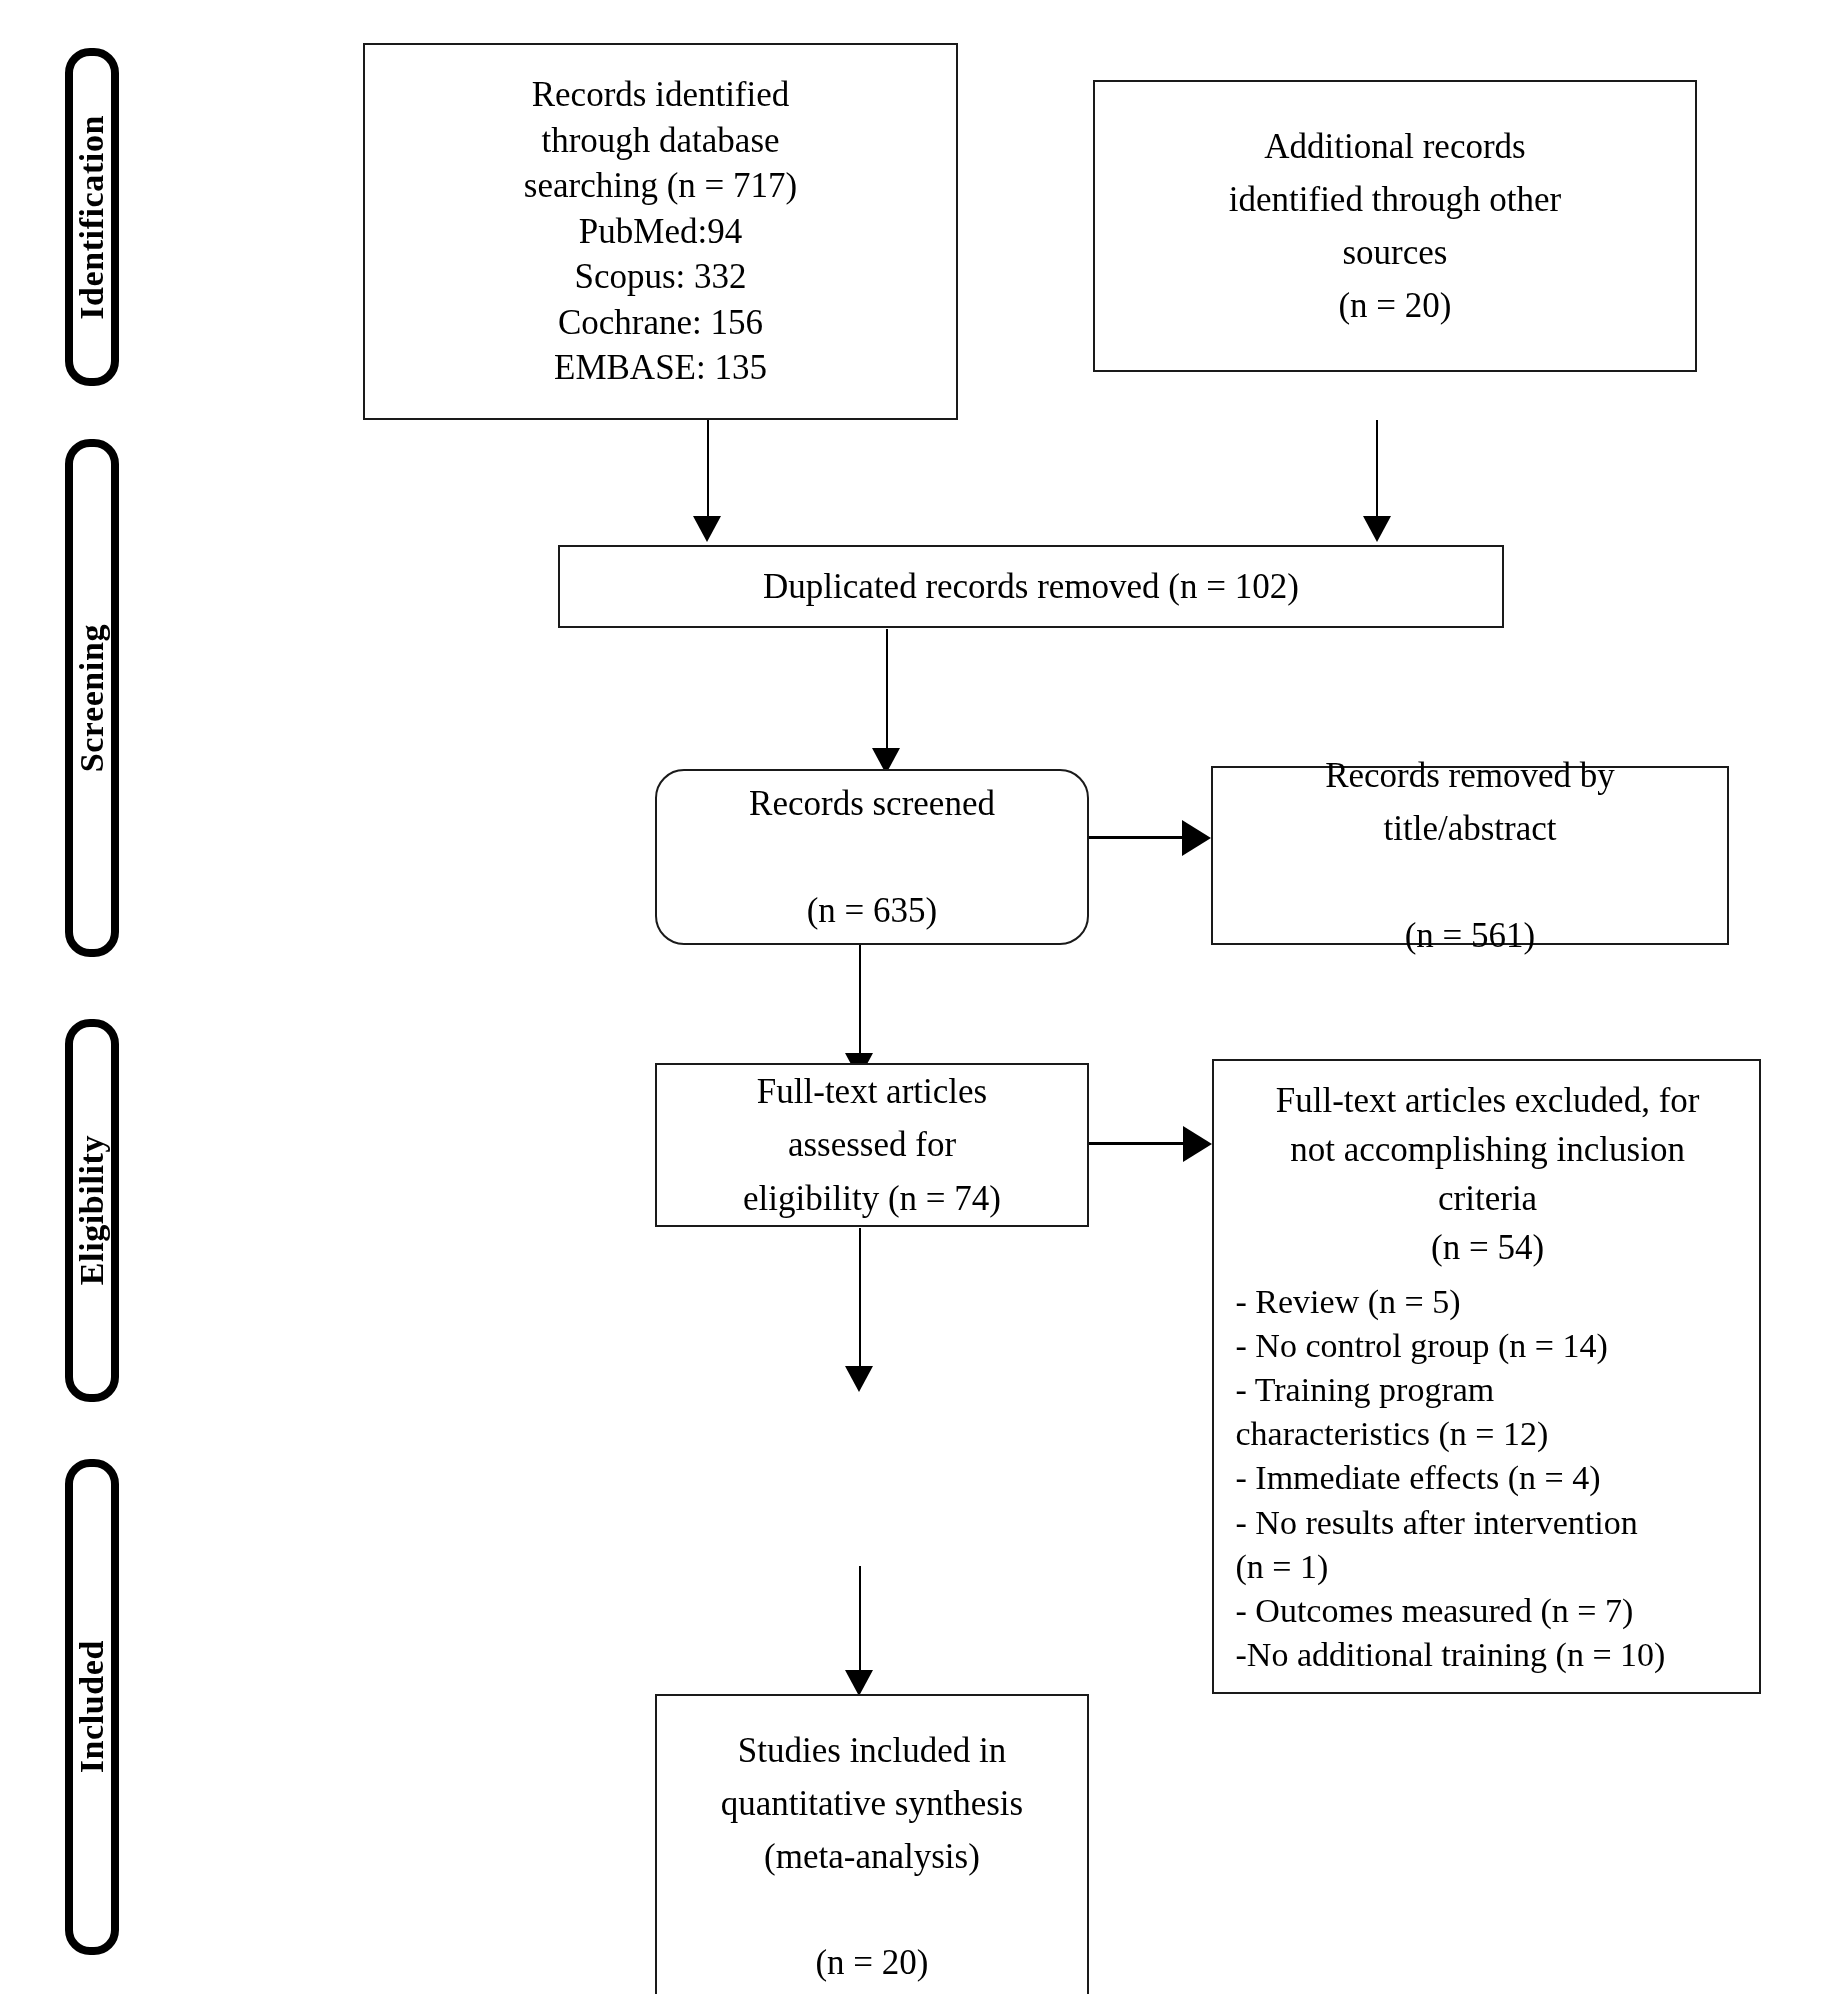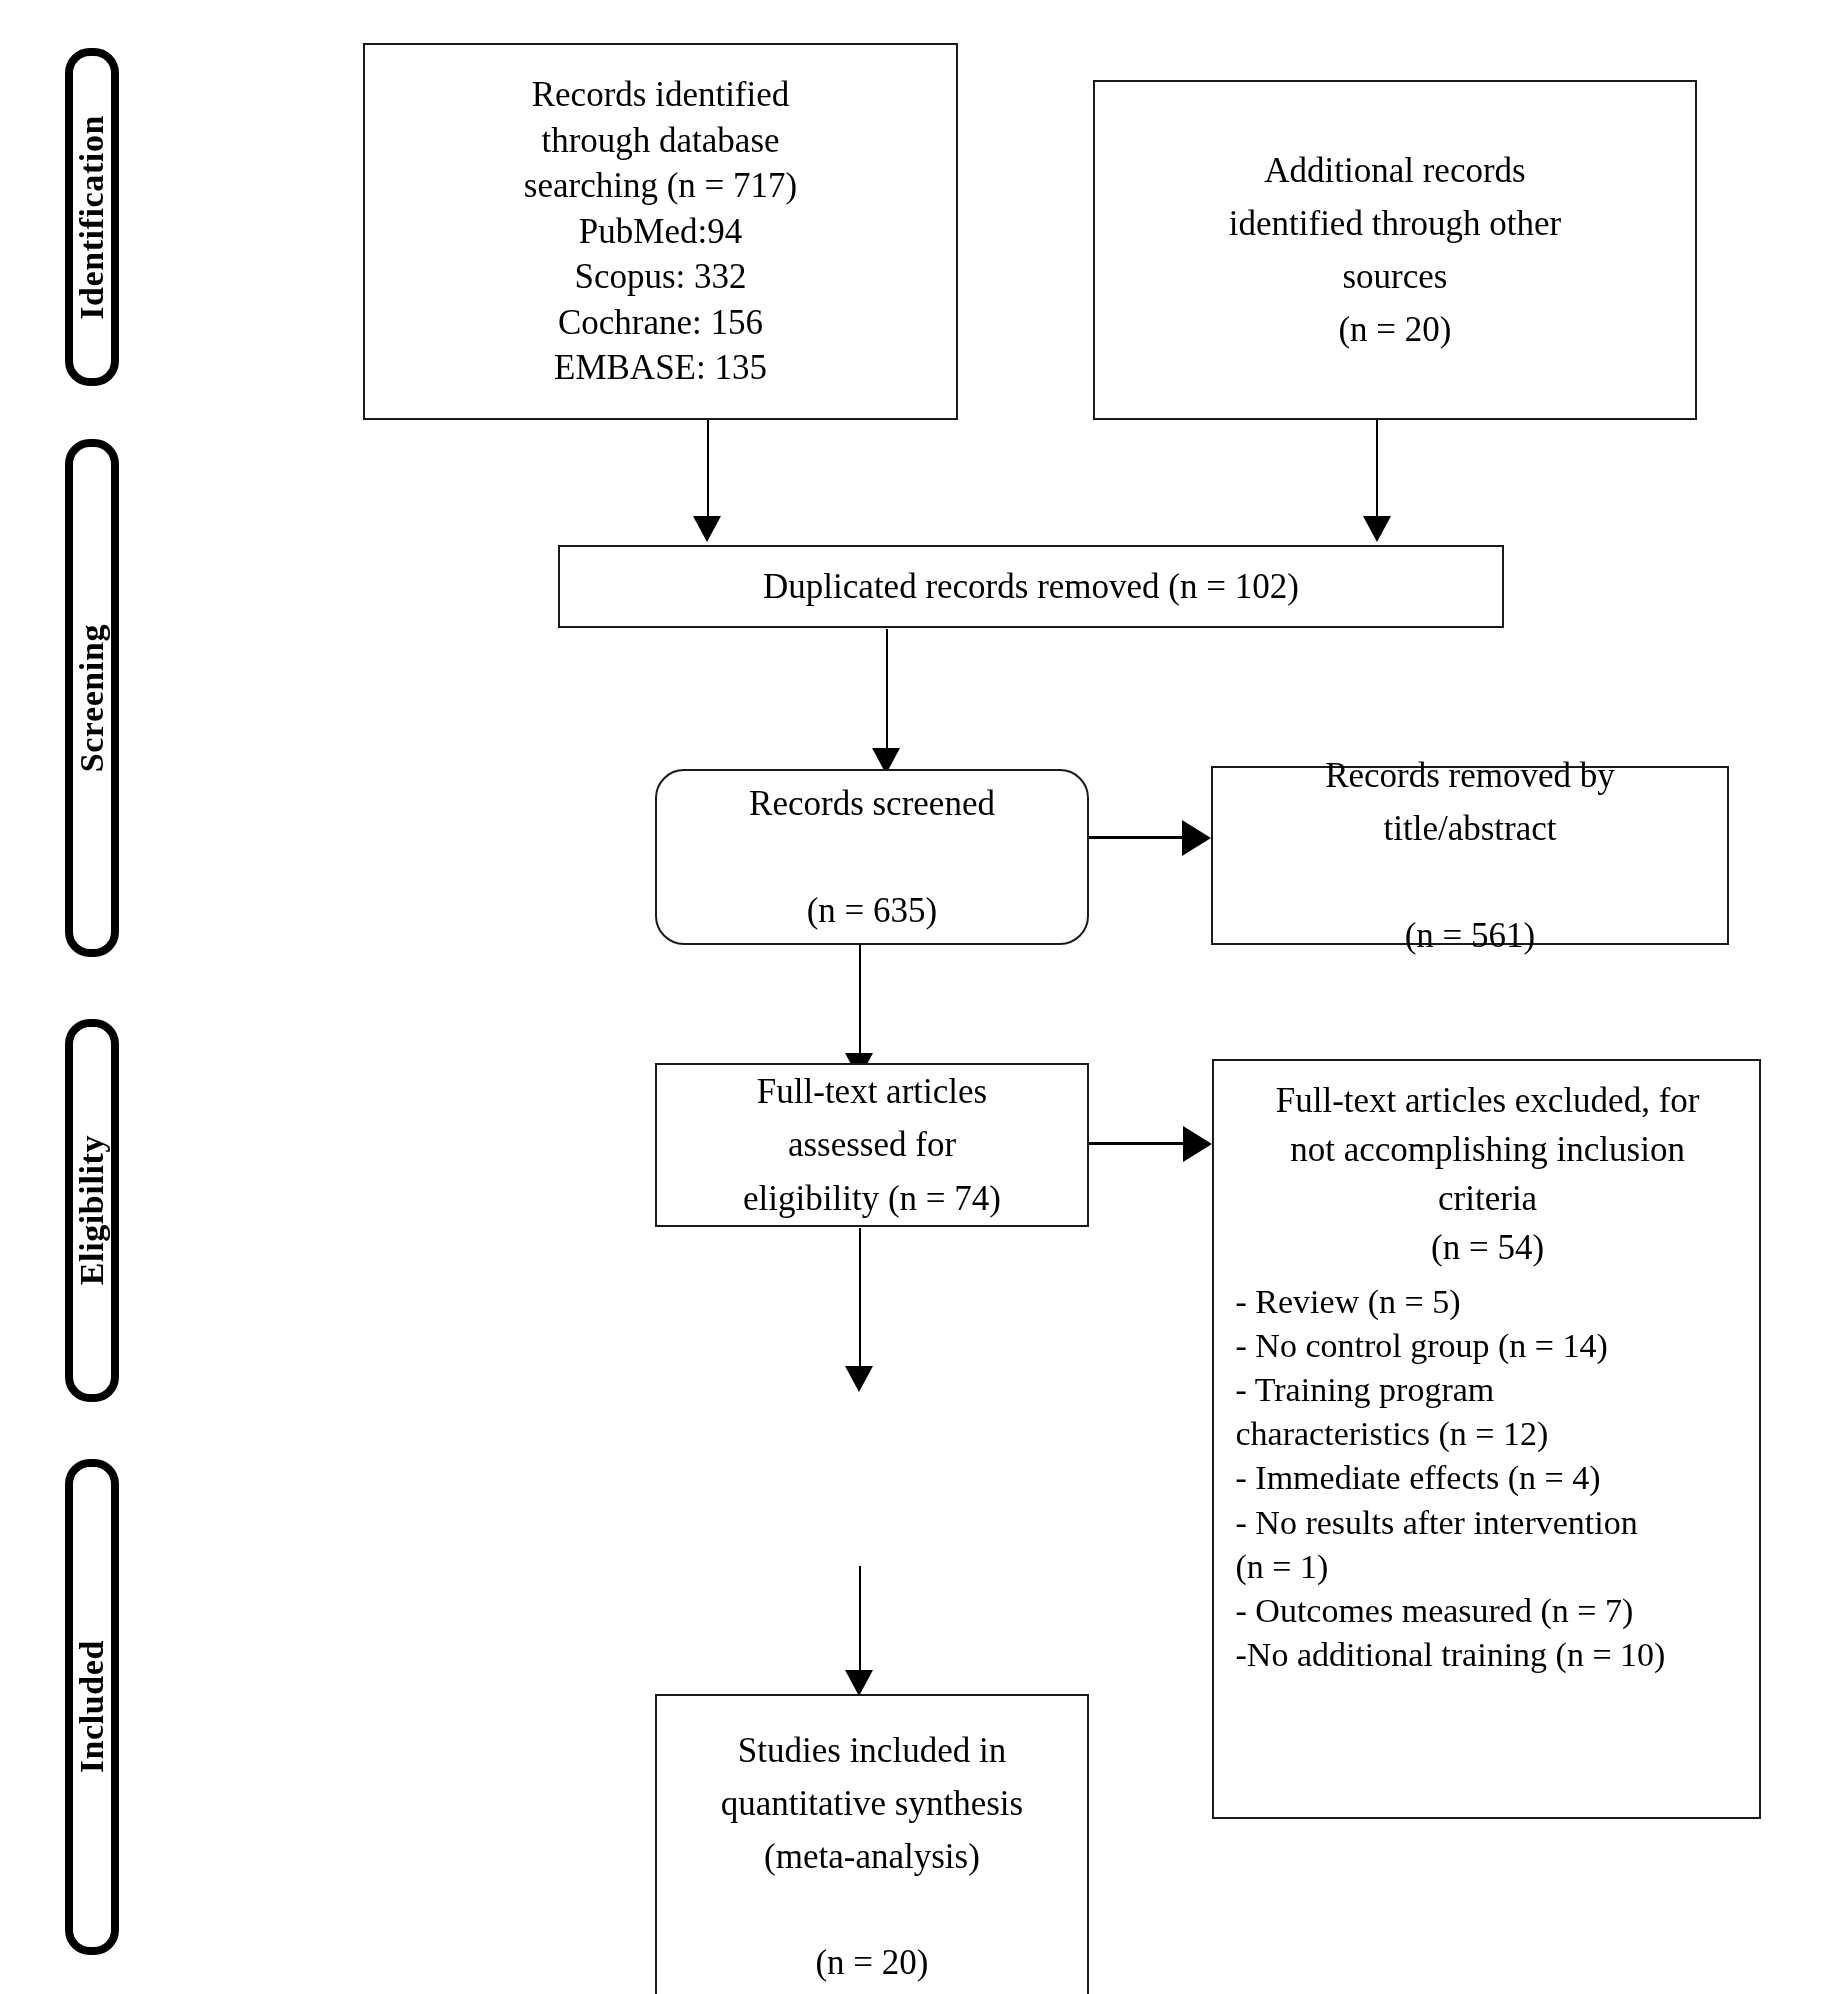--- a/index.html
+++ b/index.html
@@ -135,21 +135,21 @@
   <div class="fbox tight" style="left:363px; top:43px; width:595px; height:377px;">
     <span class="btext">Records identified
 through database
 searching (n = 717)
 PubMed:94
 Scopus: 332
 Cochrane: 156
 EMBASE: 135</span>
   </div>
 
-  <div class="fbox" style="left:1093px; top:80px; width:604px; height:340px;">
+  <div class="fbox" style="left:1093px; top:80px; width:604px; height:292px;">
     <span class="btext">Additional records
 identified through other
 sources
 (n = 20)</span>
   </div>
 
   <div class="vline" style="left:707px; top:420px; width:2.3px; height:96px;"></div>
   <div class="arrow-down" style="left:693px; top:516px;"></div>
 
   <div class="vline" style="left:1376px; top:420px; width:2.3px; height:96px;"></div>
@@ -180,21 +180,21 @@
 
   <div class="vline" style="left:859px; top:945px; width:2.3px; height:108px;"></div>
   <div class="arrow-down" style="left:845px; top:1053px;"></div>
 
   <div class="fbox" style="left:655px; top:1063px; width:434px; height:164px;">
     <span class="btext">Full-text articles
 assessed for
 eligibility (n = 74)</span>
   </div>
 
-  <div class="fbox reasons" style="left:1212px; top:1059px; width:549px; height:760px;">
+  <div class="fbox reasons" style="left:1212px; top:1059px; width:549px; height:635px;">
     <span class="rhead">Full-text articles excluded, for
 not accomplishing inclusion
 criteria
 (n = 54)</span>
     <ul class="rlist">
       <li>- Review (n = 5)</li>
       <li>- No control group (n = 14)</li>
       <li> - Training program
 characteristics (n = 12)</li>
       <li>- Immediate effects (n = 4)</li>

